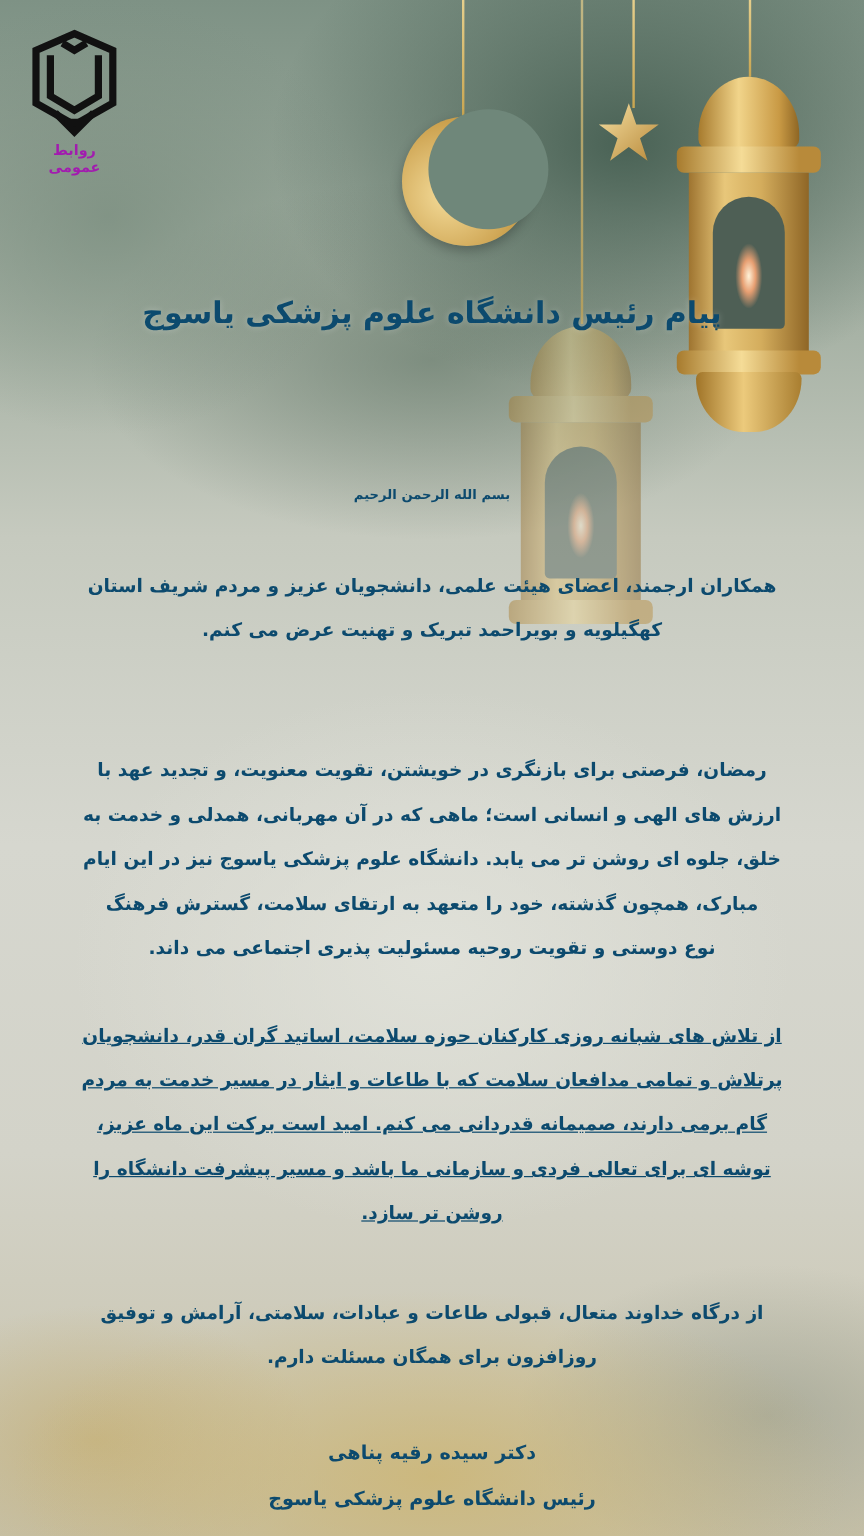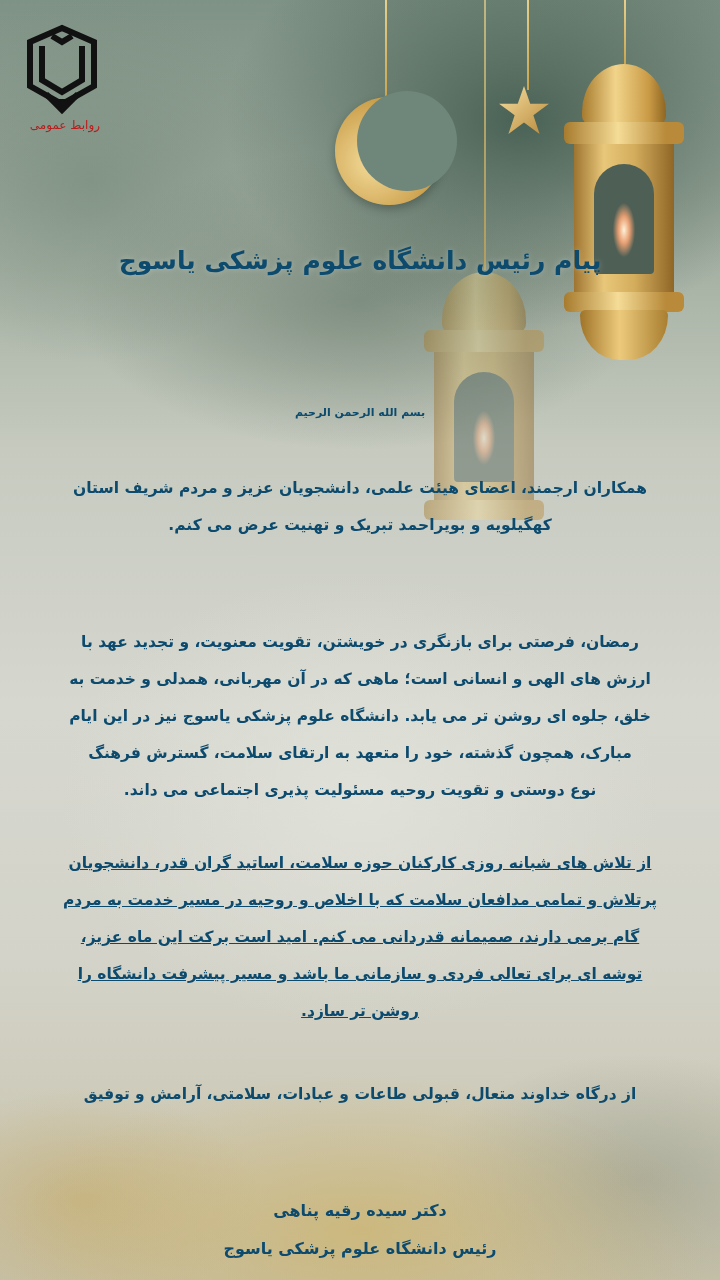--- a/index.html
+++ b/index.html
@@ -57,22 +57,22 @@
     .lantern .bottom {
       position: absolute; left: 16px; top: 246px; width: 88px; height: 50px;
       border-radius: 6px 6px 50% 50% / 6px 6px 100% 100%;
       background: linear-gradient(90deg, #a07428, #ecca7c 45%, #a97e30);
     }
     .lantern.faded { opacity: 0.45; }
 
     .logo { position: absolute; left: 24px; top: 24px; width: 76px; }
     .logo svg { display: block; width: 76px; height: 92px; }
     .logo-text {
-      display: block; text-align: right; direction: rtl;
-      font-family: "DejaVu Sans", sans-serif; font-weight: normal; font-size: 12px; color: #b91c1c; margin-top: 2px;
+      display: block; text-align: center; direction: rtl;
+      font-family: "DejaVu Sans", sans-serif; font-weight: bold; font-size: 12px; color: #a21caf; margin-top: 2px;
     }
 
     .content {
       position: absolute; left: 0; right: 0; top: 0; bottom: 0;
       direction: rtl; text-align: center; color: #0c4a6e;
       font-family: "DejaVu Sans", sans-serif; font-weight: bold;
     }
     .title {
       position: absolute; left: 60px; right: 60px; top: 236px;
       font-size: 25px; line-height: 50px;
@@ -156,27 +156,28 @@
   <div class="para p2">
     <span>رمضان، فرصتی برای بازنگری در خویشتن، تقویت معنویت، و تجدید عهد با</span>
     <span>ارزش های الهی و انسانی است؛ ماهی که در آن مهربانی، همدلی و خدمت به</span>
     <span>خلق، جلوه ای روشن تر می یابد. دانشگاه علوم پزشکی یاسوج نیز در این ایام</span>
     <span>مبارک، همچون گذشته، خود را متعهد به ارتقای سلامت، گسترش فرهنگ</span>
     <span>نوع دوستی و تقویت روحیه مسئولیت پذیری اجتماعی می داند.</span>
   </div>
 
   <div class="para p3">
     <span>از تلاش های شبانه روزی کارکنان حوزه سلامت، اساتید گران قدر، دانشجویان</span>
-    <span>پرتلاش و تمامی مدافعان سلامت که با اخلاص و روحیه در مسیر خدمت به مردم</span>
+    <span>پرتلاش و تمامی مدافعان سلامت که با طاعات و ایثار در مسیر خدمت به مردم</span>
     <span>گام برمی دارند، صمیمانه قدردانی می کنم. امید است برکت این ماه عزیز،</span>
     <span>توشه ای برای تعالی فردی و سازمانی ما باشد و مسیر پیشرفت دانشگاه را</span>
     <span>روشن تر سازد.</span>
   </div>
 
   <div class="para p4">
     <span>از درگاه خداوند متعال، قبولی طاعات و عبادات، سلامتی، آرامش و توفیق</span>
+    <span>روزافزون برای همگان مسئلت دارم.</span>
   </div>
 
   <div class="signature">
     <span>دکتر سیده رقیه پناهی</span>
     <span>رئیس دانشگاه علوم پزشکی یاسوج</span>
   </div>
 </div>
 
 </body></html>

